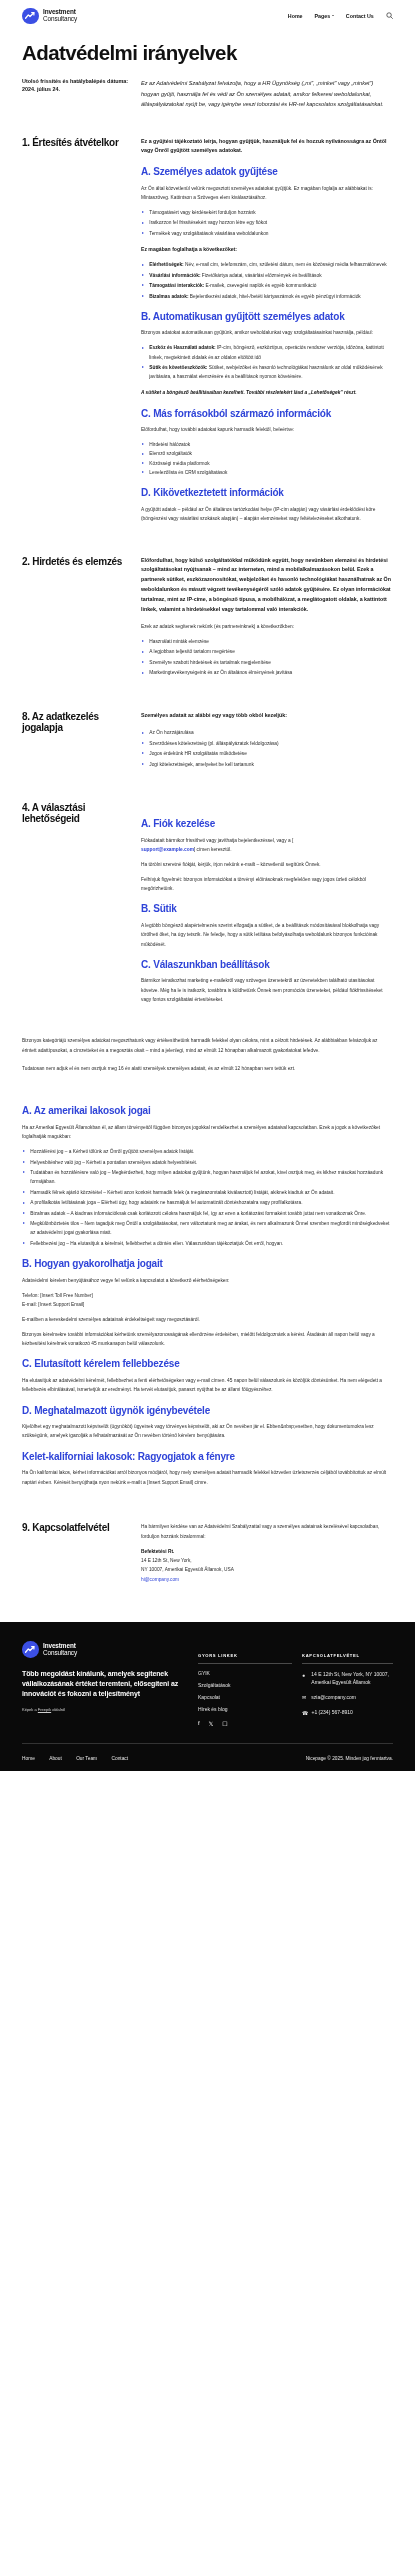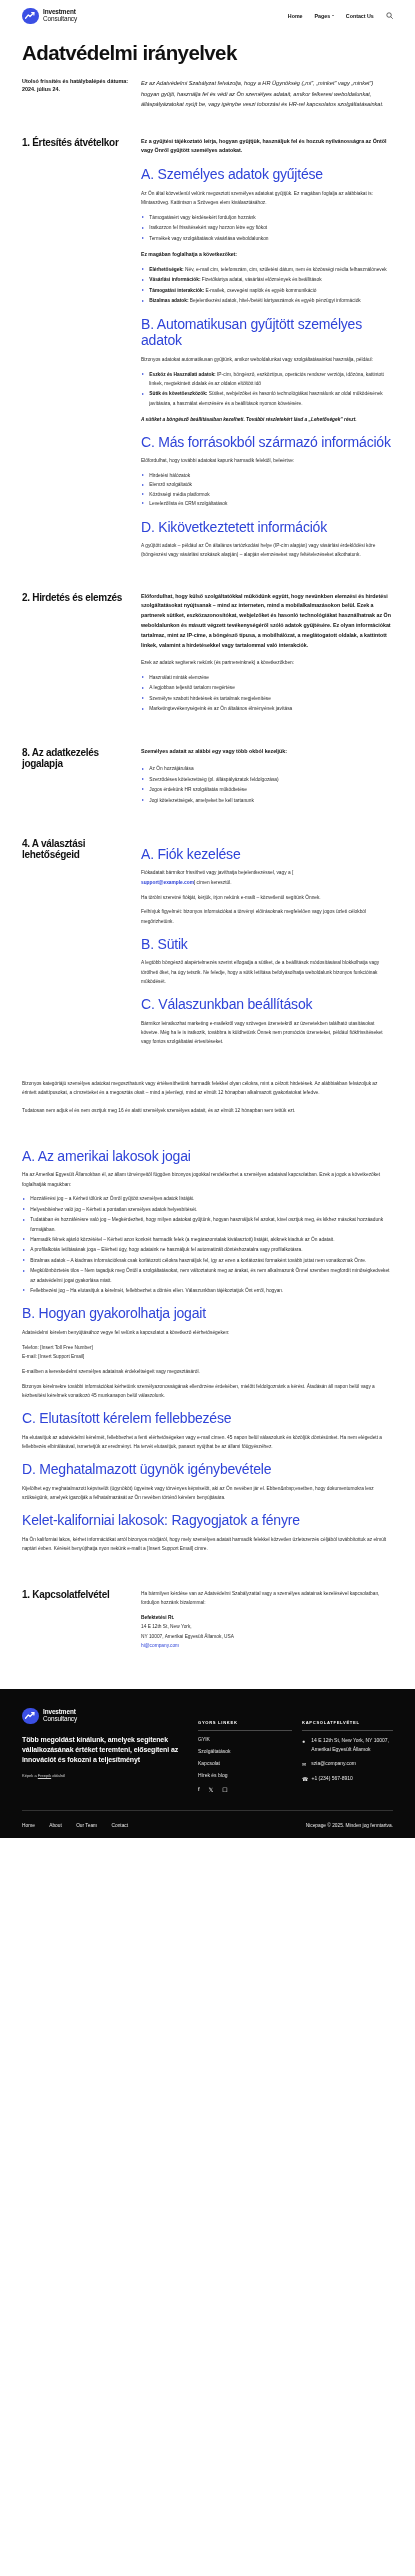--- a/index.html
+++ b/index.html
@@ -53,21 +53,21 @@
   .section { display:flex; padding:0 22px; margin-top:26.6px; }
   .sec-left { width:119px; flex:0 0 119px; padding-right:8.9px; }
   .sec-title {
     font-size:10px; font-weight:bold; line-height:1.12;
     letter-spacing:-0.3px; color:#111;
   }
   .sec-right { flex:1; }
 
   .lead { font-size:5.3px; font-weight:bold; line-height:1.85; color:#111; margin-bottom:7.7px; }
   .h-blue {
-    color:#2F44D8; font-size:14px; font-weight:normal;
+    color:#2F44D8; font-size:10px; font-weight:bold;
     line-height:1.2; letter-spacing:-0.2px; margin:10px 0 5.5px 0;
   }
   .body-p { font-size:4.8px; line-height:1.95; color:#2b2b2b; margin-bottom:5.5px; }
   .body-p.bold { font-weight:bold; color:#111; }
   .body-p.bolditalic { font-weight:bold; font-style:italic; color:#111; }
   .body-p.small-bold { font-size:5.1px; font-weight:bold; color:#111; }
 
   ul.bul { list-style:none; margin:4.4px 0 6.6px 0; }
   ul.bul li {
     position:relative; padding-left:8.3px; font-size:4.8px;
@@ -242,21 +242,21 @@
       <li>Jogi kötelezettségek, amelyeket be kell tartanunk</li>
     </ul>
   </div>
 </div>
 
 <div class="section">
   <div class="sec-left">
       <h2 class="sec-title">4. A választási lehetőségeid</h2>
     </div>
   <div class="sec-right">
-    <h3 class="h-blue" style="margin-top:8px">A. Fiók kezelése</h3>
+    <h3 class="h-blue" style="margin-top:16px">A. Fiók kezelése</h3>
     <p class="body-p">
       <span>Fiókadatait bármikor frissítheti vagy javíthatja bejelentkezéssel, vagy a [</span><br>
       <a class="mailto">support@example.com</a><span>] címen keresztül.</span>
     </p>
     <p class="body-p">Ha törölni szeretné fiókját, kérjük, írjon nekünk e-mailt – közvetlenül segítünk Önnek.</p>
     <p class="body-p">Felhívjuk figyelmét: bizonyos információkat a törvényi előírásoknak megfelelően vagy jogos üzleti célokból megőrizhetünk.</p>
 
     <h3 class="h-blue">B. Sütik</h3>
     <p class="body-p">A legtöbb böngésző alapértelmezés szerint elfogadja a sütiket, de a beállítások módosításával blokkolhatja vagy törölheti őket, ha úgy tetszik. Ne feledje, hogy a sütik letiltása befolyásolhatja weboldalunk bizonyos funkcióinak működését.</p>
 
@@ -300,21 +300,21 @@
     <h3 class="h-blue">D. Meghatalmazott ügynök igénybevétele</h3>
     <p class="body-p">Kijelölhet egy meghatalmazott képviselőt (ügynököt) ügyeinek vagy törvényes képviselőt, aki az Ön nevében jár el. Ebben&amp;nbsp;esetben, hogy dokumentumokra lesz szükségünk, amelyek igazolják a felhatalmazását az Ön nevében történő kérelem benyújtására.</p>
 
     <h3 class="h-blue">Kelet-kaliforniai lakosok: Ragyogjatok a fényre</h3>
     <p class="body-p">Ha Ön kaliforniai lakos, kérhet információkat arról bizonyos módjáról, hogy mely személyes adatait harmadik felekkel közvetlen üzletszerzés céljából továbbítottuk az elmúlt naptári évben. Kérését benyújthatja nyon nekünk e-mailt a [Insert Support Email] címre.</p>
   </div>
 </div>
 
 <div class="section" style="margin-top:30px">
   <div class="sec-left">
-      <h2 class="sec-title">1. Kapcsolatfelvétel</h2>
+      <h2 class="sec-title">9. Kapcsolatfelvétel</h2>
     </div>
   <div class="sec-right">
     <p class="body-p">Ha bármilyen kérdése van az Adatvédelmi Szabályzattal vagy a személyes adatainak kezelésével kapcsolatban, forduljon hozzánk bizalommal:</p>
     <p class="body-p bold" style="margin-bottom:0">Befektetési Rt.</p>
     <p class="body-p" style="margin-bottom:0">14 E 12th St, New York,</p>
     <p class="body-p" style="margin-bottom:0">NY 10007, Amerikai Egyesült Államok, USA</p>
     <p class="body-p"><a class="link-b">hi@company.com</a></p>
   </div>
 </div>
 

